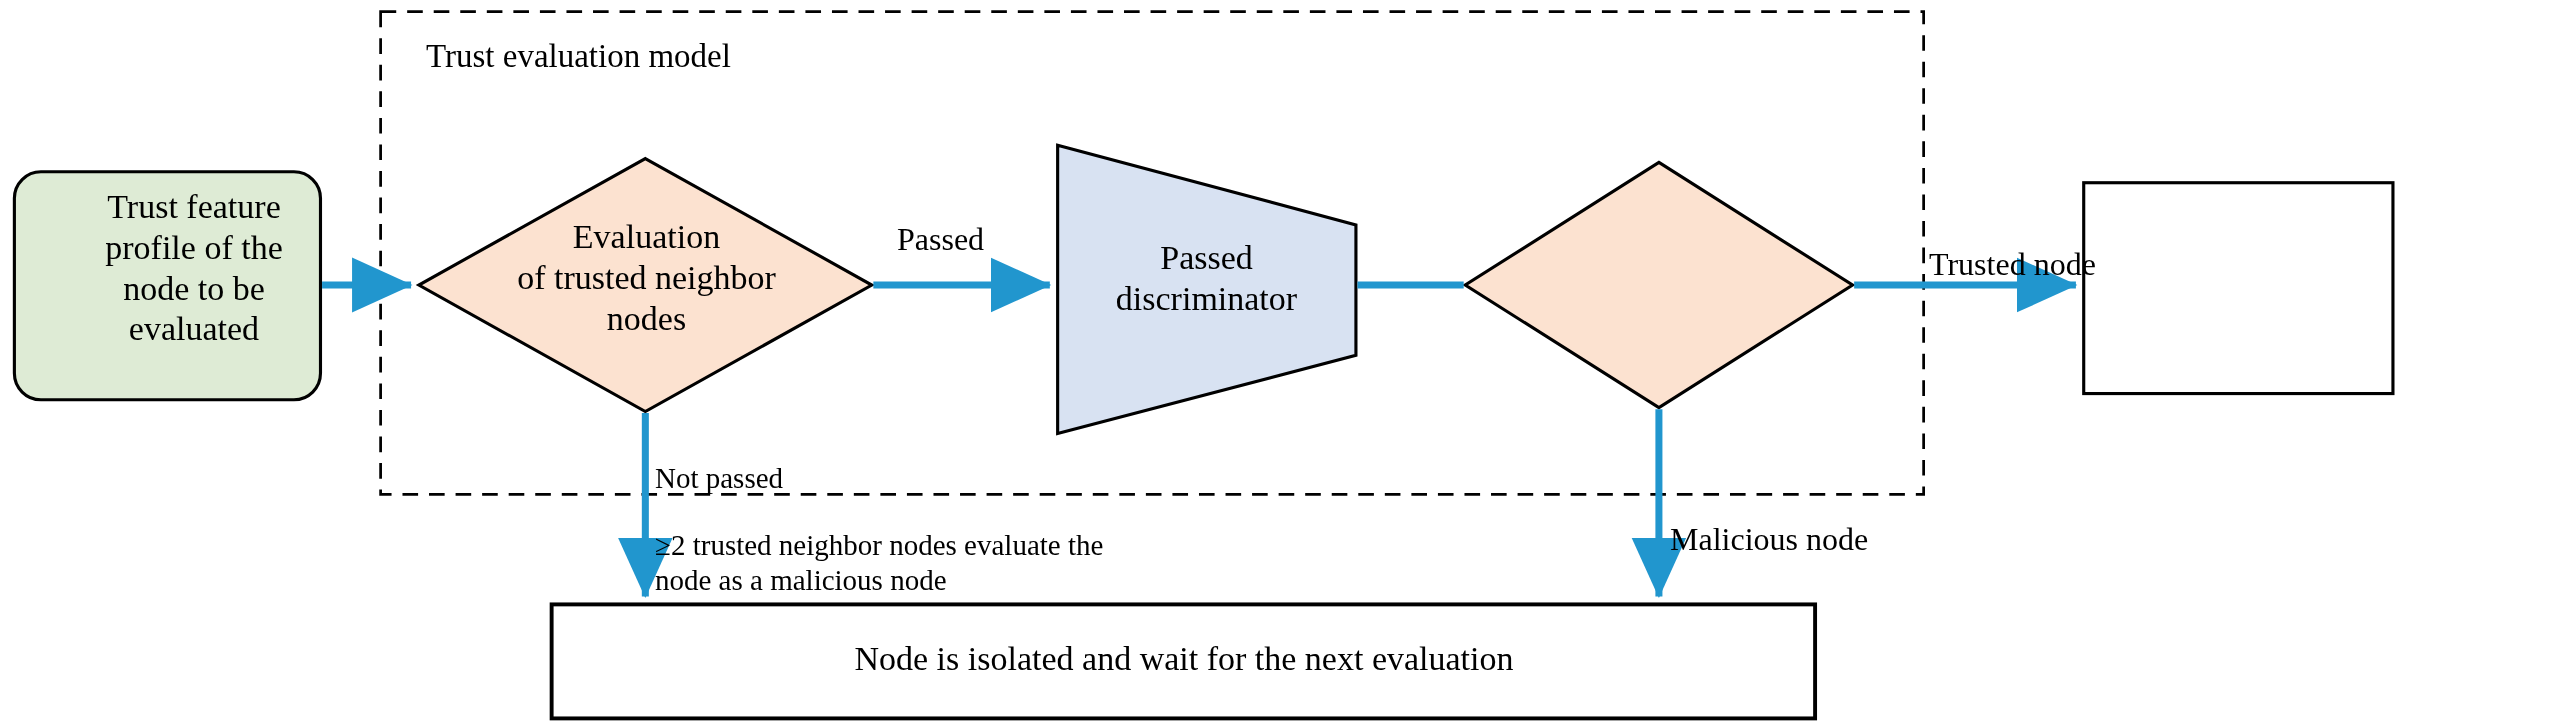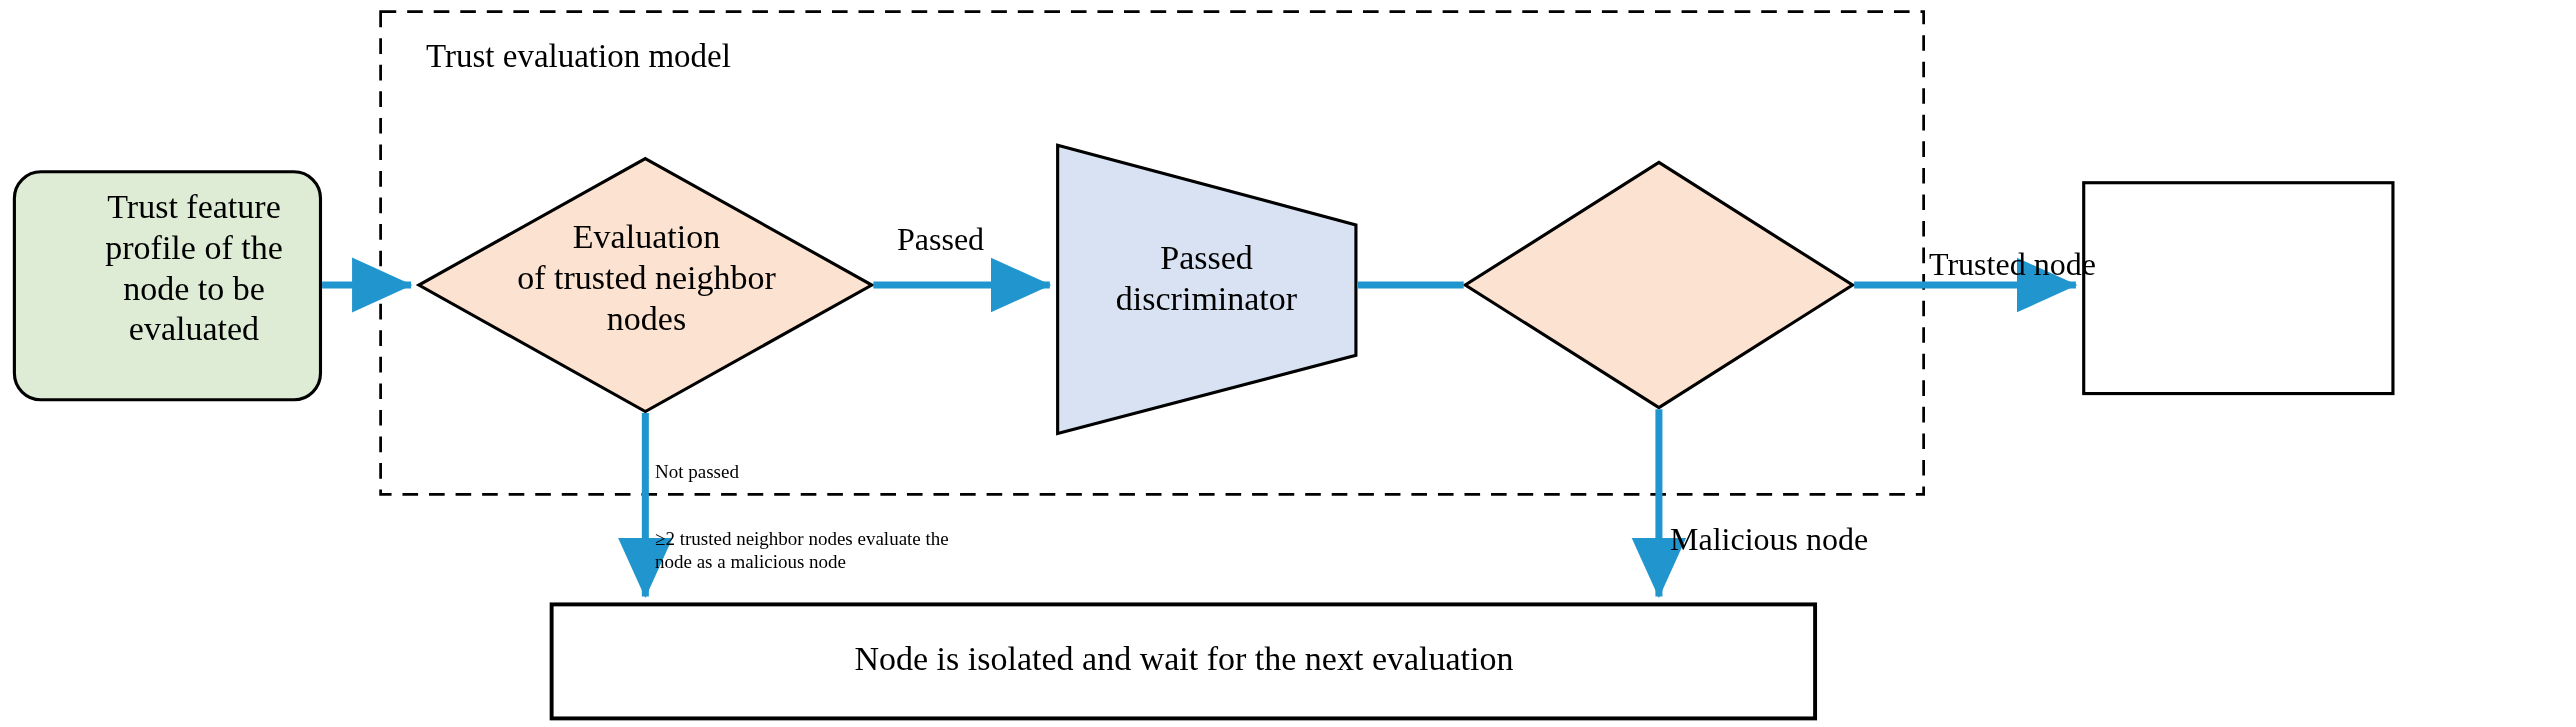--- a/index.html
+++ b/index.html
@@ -31,21 +31,21 @@
     pointer-events: none;
   }
   .edge-label {
     position: absolute;
     color: #000000;
     line-height: 1.20;
     white-space: pre-line;
   }
   .fs-big   { font-size: 34px; }
   .fs-mid   { font-size: 32px; }
-  .fs-small { font-size: 19px; }
+  .fs-small { font-size: 29px; }
 
   #container-title {
     left: 426px;
     top: 37px;
     font-size: 33px;
     text-align: right;
   }
   #green-box-label {
     left: 29px;
     top: 187px;

